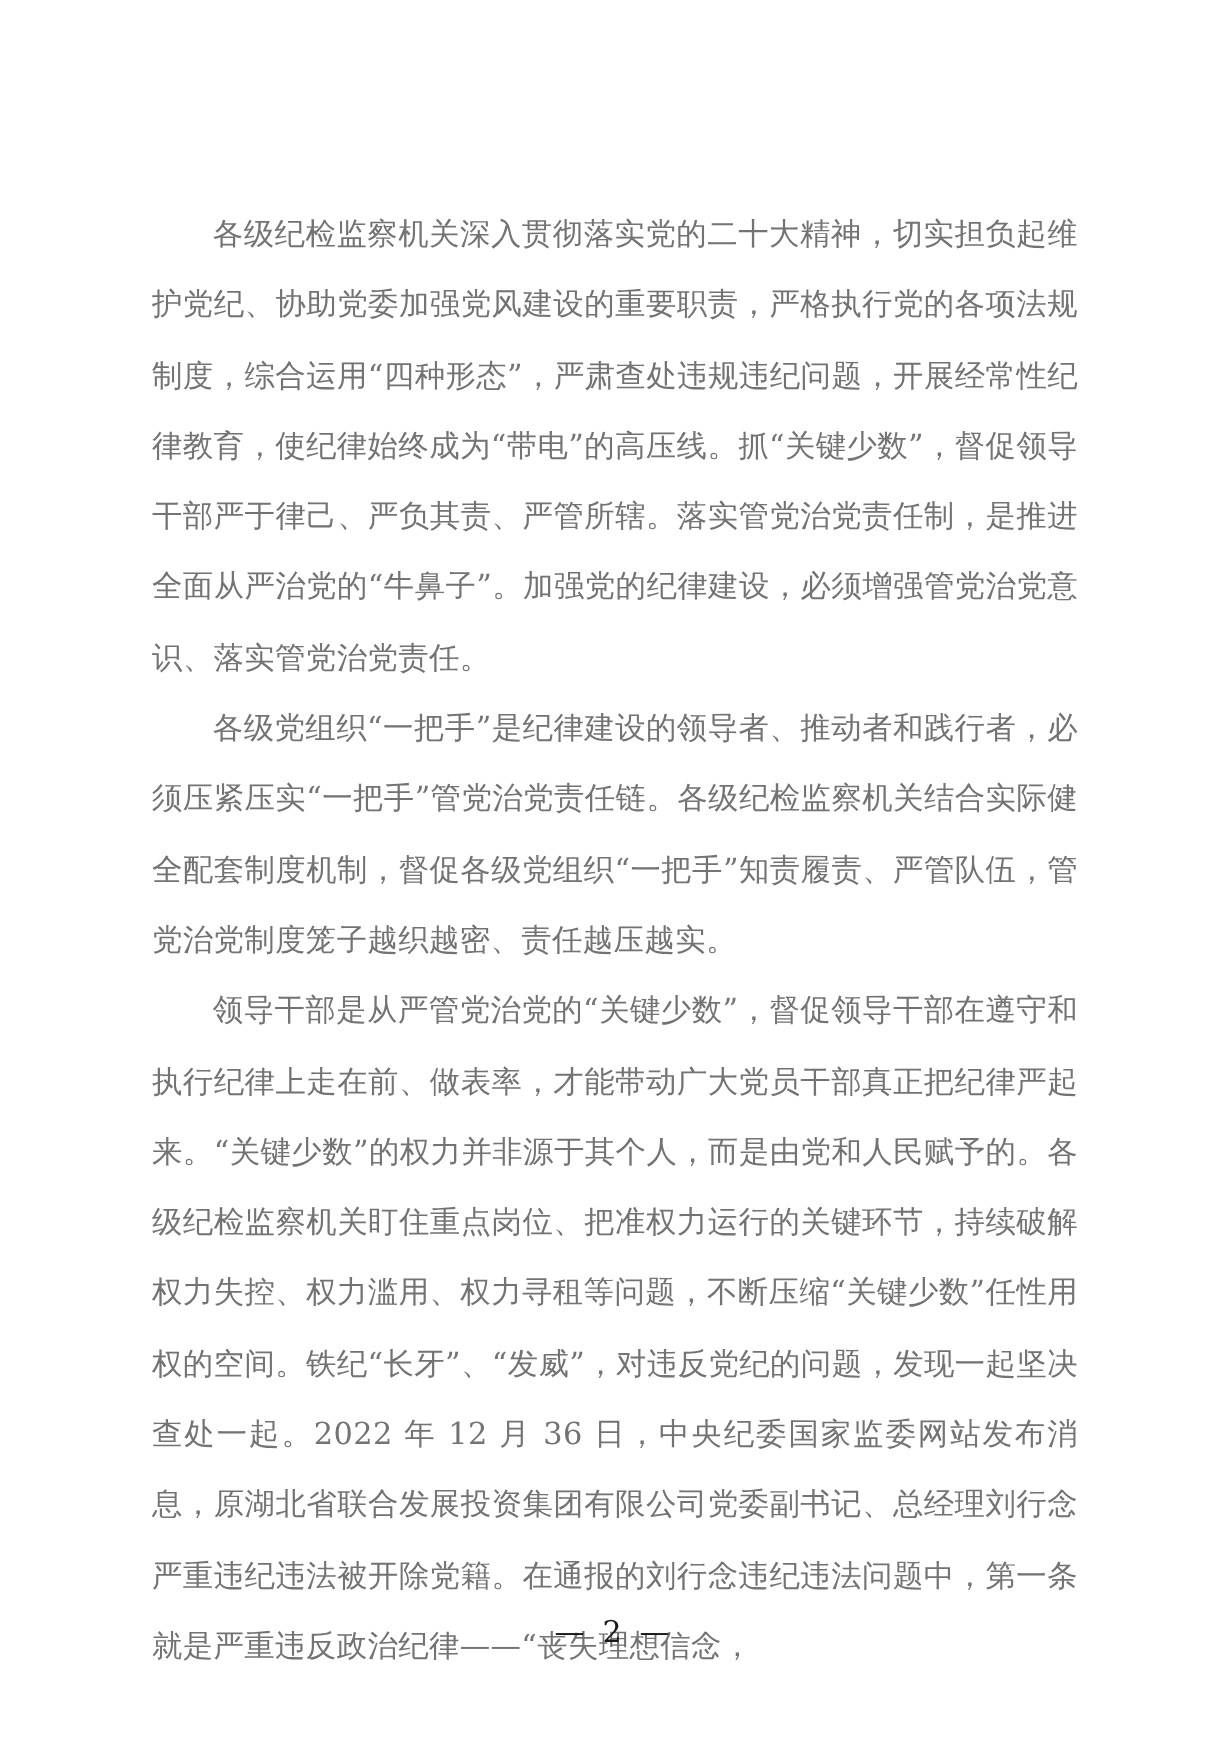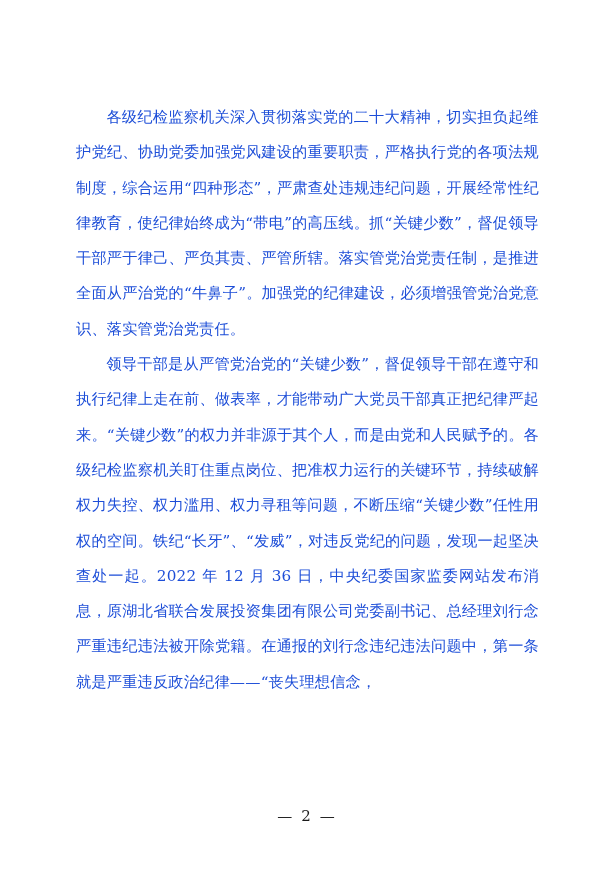--- a/index.html
+++ b/index.html
@@ -19,21 +19,21 @@
     width: 615px;
     height: 869px;
     box-sizing: border-box;
     padding: 100px 76px 0 76px;
   }
   .body-text {
     font-size: 15.2px;
     line-height: 35.3px;
     text-align: justify;
     text-justify: inter-ideograph;
-    color: #1d4ed8;
+    color: #737373;
     letter-spacing: 0.2px;
   }
   .body-text p {
     margin: 0;
     text-indent: 2em;
   }
   .page-number {
     position: absolute;
     left: 0;
     right: 0;
@@ -47,18 +47,19 @@
     display: inline-block;
     padding: 0 6px;
   }
 </style>
 </head>
 <body>
 
 <div class="page">
   <div class="body-text">
     <p>各级纪检监察机关深入贯彻落实党的二十大精神，切实担负起维护党纪、协助党委加强党风建设的重要职责，严格执行党的各项法规制度，综合运用“四种形态”，严肃查处违规违纪问题，开展经常性纪律教育，使纪律始终成为“带电”的高压线。抓“关键少数”，督促领导干部严于律己、严负其责、严管所辖。落实管党治党责任制，是推进全面从严治党的“牛鼻子”。加强党的纪律建设，必须增强管党治党意识、落实管党治党责任。</p>
+    <p>各级党组织“一把手”是纪律建设的领导者、推动者和践行者，必须压紧压实“一把手”管党治党责任链。各级纪检监察机关结合实际健全配套制度机制，督促各级党组织“一把手”知责履责、严管队伍，管党治党制度笼子越织越密、责任越压越实。</p>
     <p>领导干部是从严管党治党的“关键少数”，督促领导干部在遵守和执行纪律上走在前、做表率，才能带动广大党员干部真正把纪律严起来。“关键少数”的权力并非源于其个人，而是由党和人民赋予的。各级纪检监察机关盯住重点岗位、把准权力运行的关键环节，持续破解权力失控、权力滥用、权力寻租等问题，不断压缩“关键少数”任性用权的空间。铁纪“长牙”、“发威”，对违反党纪的问题，发现一起坚决查处一起。2022 年 12 月 36 日，中央纪委国家监委网站发布消息，原湖北省联合发展投资集团有限公司党委副书记、总经理刘行念严重违纪违法被开除党籍。在通报的刘行念违纪违法问题中，第一条就是严重违反政治纪律——“丧失理想信念，</p>
   </div>
   <div class="page-number">
     <span class="dash">—</span><span>2</span><span class="dash">—</span>
   </div>
 </div>
 
 </body></html>

